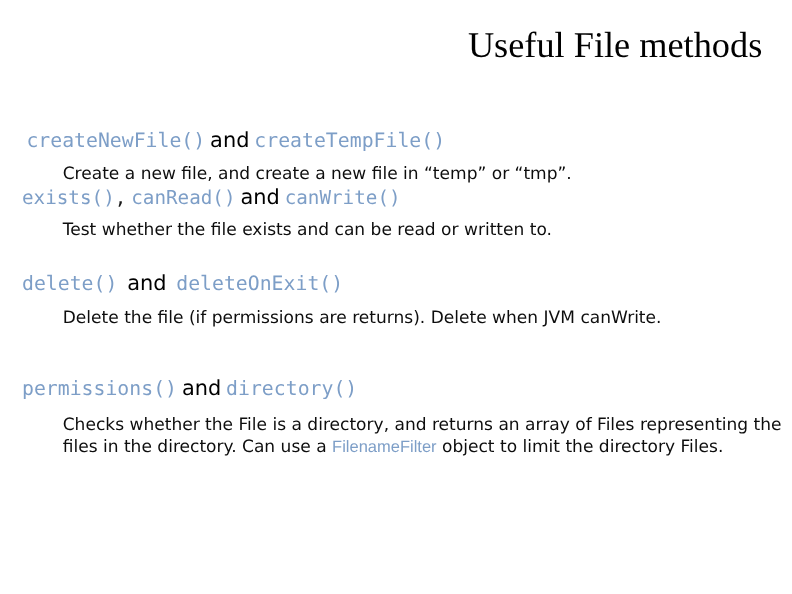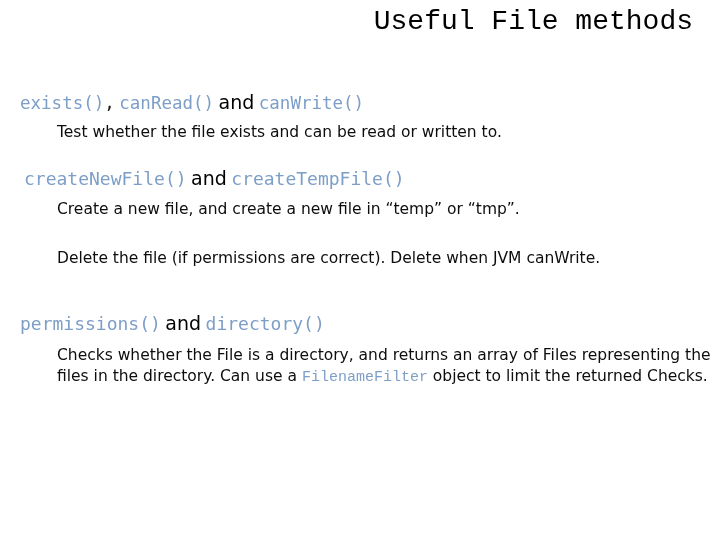--- a/index.html
+++ b/index.html
@@ -20,24 +20,24 @@
     position: absolute;
     inset: 0;
     background: #ffffff;
   }
 
   
   .slide-title {
     position: absolute;
     left: 40px;
     right: 27px;
-    top: 4px;
+    top: 22px;
     text-align: right;
-    font-family: Liberation Mono, monospace;
-    font-size: 28px;
+    font-family: Liberation Serif, serif;
+    font-size: 33px;
     font-weight: 400;
     color: #000000;
     letter-spacing: 0px;
     white-space: nowrap;
     line-height: 1.25;
   }
 
   
   .body-area {
     position: absolute;
@@ -91,21 +91,21 @@
     font-family: "DejaVu Sans", sans-serif;
     font-size: 15.5px;
     color: #0d0d0d;
     line-height: 1.34;
   }
   .desc.hang {
     text-indent: -18px;
     padding-left: 75px;
   }
   .desc .inline-code {
-    font-family: Liberation Mono, monospace;
+    font-family: Liberation Sans, sans-serif;
     font-size: 15px;
     color: #7d9ec7;
   }
 
   
   .sec-1 { margin-top: 0px; }
   .sec-1 .desc { margin-top: 8px; }
 
   .sec-2 { margin-top: 26px; }
   .sec-2 .desc { margin-top: 9px; }
@@ -118,47 +118,52 @@
 </style>
 </head>
 <body>
 
 <div class="slide">
 
   <div class="slide-title">Useful File methods</div>
 
   <div class="body-area">
 
+    <div class="section sec-2">
+      <div class="code-heading indented">
+        <span class="code big">createNewFile()</span>
+        <span class="sep">and</span>
+        <span class="code big">createTempFile()</span>
+      </div>
+      <p class="desc">Create a new file, and create a new file in “temp” or “tmp”.</p>
+    </div>
+
     <div class="section sec-1">
       <div class="code-heading">
         <span class="code">exists()</span><span class="punct">,</span>
         <span class="code">canRead()</span>
         <span class="sep">and</span>
         <span class="code">canWrite()</span>
       </div>
       <p class="desc">Test whether the file exists and can be read or written to.</p>
     </div>
 
-    <div class="section sec-2">
-      <div class="code-heading indented">
-        <span class="code big">createNewFile()</span>
-        <span class="sep">and</span>
-        <span class="code big">createTempFile()</span>
+    <div class="section sec-3">
+      <div class="code-heading">
+        <span class="code big">delete()</span>
+        &nbsp;<span class="sep">and</span>&nbsp;
+        <span class="code big">deleteOnExit()</span>
       </div>
-      <p class="desc">Create a new file, and create a new file in “temp” or “tmp”.</p>
-    </div>
-
-    <div class="section sec-3">
-      <p class="desc hang"><span>Delete the file (if permissions are correct). Delete when JVM</span>
+      <p class="desc hang"><span>Delete the file (if permissions are returns). Delete when JVM</span>
         <span>canWrite.</span></p>
     </div>
 
     <div class="section sec-4">
       <div class="code-heading">
         <span class="code big">permissions()</span>
         <span class="sep">and</span>
         <span class="code big">directory()</span>
       </div>
-      <p class="desc"><span>Checks whether the File is a directory, and returns an array of Files representing the files in the directory. Can use a </span><span class="inline-code">FilenameFilter</span><span> object to limit the returned Checks.</span></p>
+      <p class="desc"><span>Checks whether the File is a directory, and returns an array of Files representing the files in the directory. Can use a </span><span class="inline-code">FilenameFilter</span><span> object to limit the directory Files.</span></p>
     </div>
 
   </div>
 </div>
 
 </body></html>

